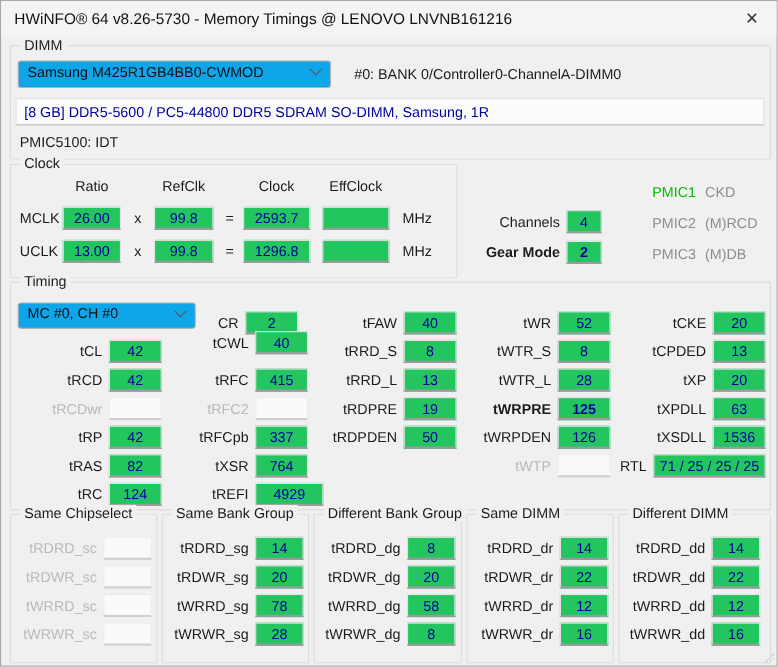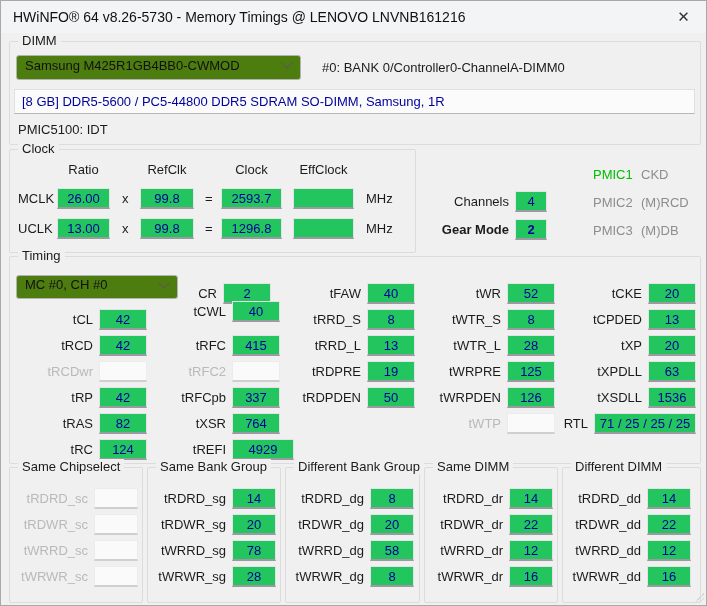--- a/index.html
+++ b/index.html
@@ -17,21 +17,21 @@
 
   
   .cell{position:absolute;height:21px;display:flex;align-items:center;white-space:nowrap;}
   .lbl{width:83px;text-align:right;margin-right:6px;color:#1b1b1b;}
   .vbox{height:21px;box-sizing:border-box;background:#22c55e;border:1px solid #e3e3e7;border-bottom:2px solid #9a9aa0;display:flex;align-items:center;justify-content:center;color:#00009b;}
   .cell.dis .lbl{color:#b9b9b9;}
   .cell.dis .vbox{background:#fafafa;border-color:#ececec;border-bottom-color:#cfcfcf;}
   .w32{width:32px}.w44{width:44px}.w48{width:48px}.w53{width:53px}.w54{width:54px}.w61{width:61px}.w62{width:62px}.w102{width:102px}
 
   
-  .combo{position:absolute;box-sizing:border-box;background:#4d7c0f;border:1px solid #b3b3b3;border-radius:3px;display:flex;align-items:center;justify-content:space-between;padding:0 9px 5px 8px;color:#111;}
+  .combo{position:absolute;box-sizing:border-box;background:#0ea5e9;border:1px solid #b3b3b3;border-radius:3px;display:flex;align-items:center;justify-content:space-between;padding:0 9px 5px 8px;color:#111;}
   .chev{width:7px;height:7px;border-right:1.5px solid #5a5a5a;border-bottom:1.5px solid #5a5a5a;transform:rotate(45deg);margin-top:-4px;flex:none;}
 
   
   .hdr{position:absolute;text-align:center;color:#1b1b1b;}
 
   
   .txt{position:absolute;white-space:nowrap;}
   .gray{color:#8d8d8d;}
   .green{color:#00bd00;text-align:right;}
 
@@ -278,21 +278,21 @@
         <div class="vbox w48">
           <span>8</span>
         </div>
       </div>
     <div class="cell" style="left:408px;top:78px;">
         <span class="lbl">tWTR_L</span>
         <div class="vbox w48">
           <span>28</span>
         </div>
       </div>
-    <div class="cell" style="left:408px;top:104px;">
+    <div class="cell" style="left:408px;top:104px;font-weight:bold;">
         <span class="lbl">tWRPRE</span>
         <div class="vbox w48">
           <span>125</span>
         </div>
       </div>
     <div class="cell" style="left:408px;top:130px;">
         <span class="lbl">tWRPDEN</span>
         <div class="vbox w48">
           <span>126</span>
         </div>

